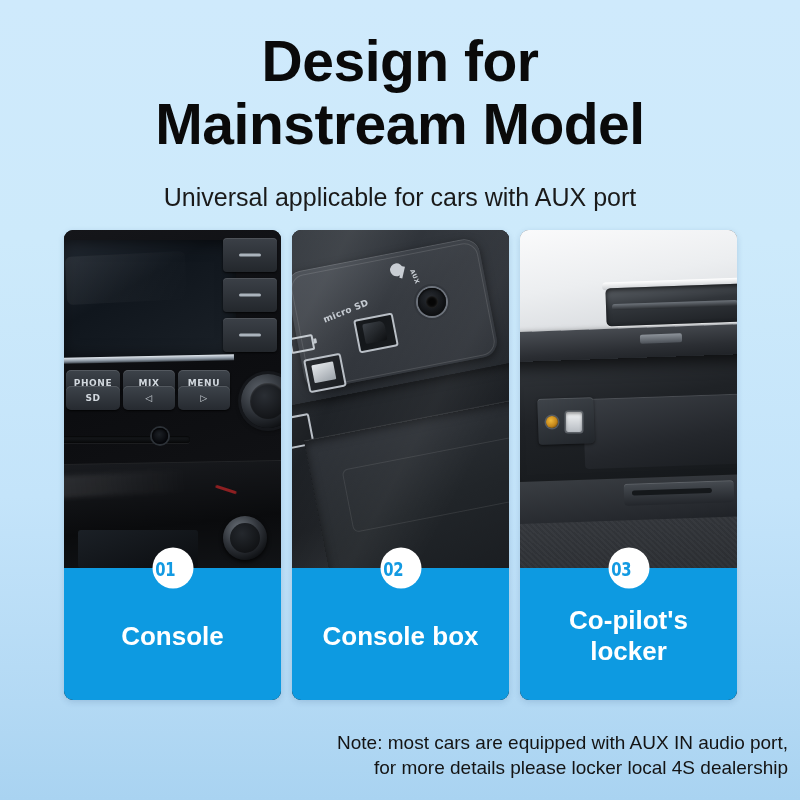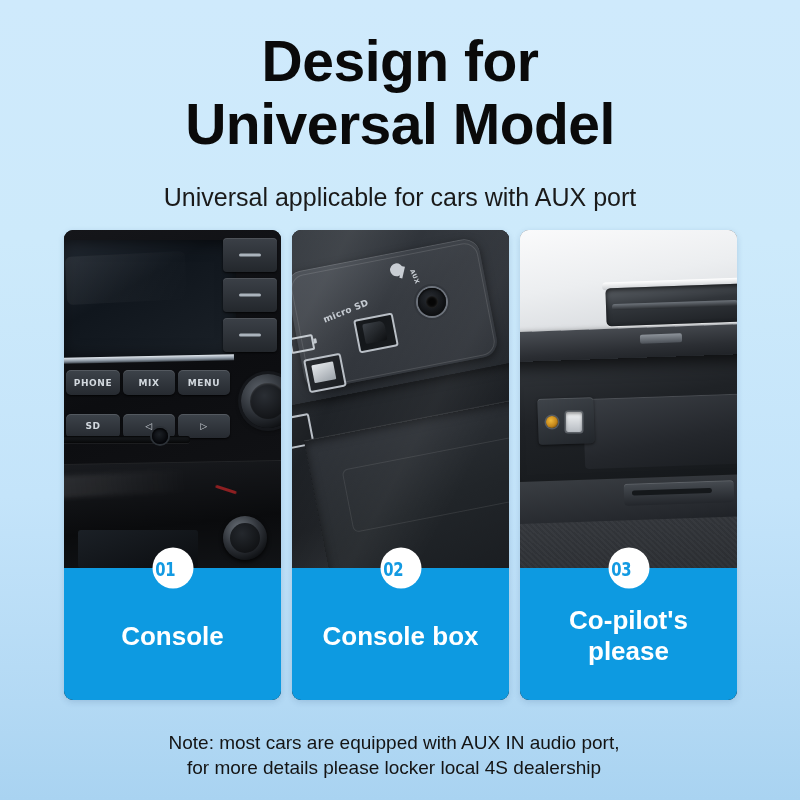--- a/index.html
+++ b/index.html
@@ -138,21 +138,21 @@
     transform: scaleX(0.78);
     font-family: "DejaVu Sans", sans-serif;
   }
 
   
   .note {
     position: absolute;
     left: 0;
     right: 12px;
     top: 730px;
-    text-align: center;
+    text-align: right;
     color: #141414;
     font-size: 19px;
     line-height: 25px;
   }
   .note .n-line { display: block; }
 
   
   .p1 { background: linear-gradient(160deg,#15161a 0%, #0c0d10 45%, #141518 100%); }
   .p1 .hu-screen {
     position: absolute; left: -6px; top: 10px; width: 178px; height: 120px;
@@ -199,21 +199,21 @@
     border-radius: 5px;
     box-shadow: 0 1px 2px rgba(0,0,0,0.8), inset 0 1px 0 rgba(255,255,255,0.12);
     color: #d2d8de;
     font-size: 9px;
     font-weight: bold;
     letter-spacing: 0.6px;
     display: flex; align-items: center; justify-content: center;
     font-family: "DejaVu Sans", sans-serif;
   }
   .p1 .hu-btn.r1 { top: 0; height: 25px; }
-  .p1 .hu-btn.r2 { top: 44px; height: 24px; }
+  .p1 .hu-btn.r2 { top: 16px; height: 24px; }
   .p1 .hu-btn.c1 { left: 6px;  width: 54px; }
   .p1 .hu-btn.c2 { left: 63px; width: 52px; }
   .p1 .hu-btn.c3 { left: 118px;width: 52px; }
   .p1 .hu-knob {
     position: absolute; right: -14px; top: 144px; width: 54px; height: 54px;
     border-radius: 50%;
     background: radial-gradient(circle at 36% 32%, #5e646c 0%, #2b2f35 48%, #0e1013 78%);
     box-shadow: 0 0 0 3px #15171b, 0 2px 5px rgba(0,0,0,0.85);
   }
   .p1 .hu-knob::after {
@@ -475,21 +475,21 @@
     transform: rotate(-2deg);
   }
 </style>
 </head>
 <body>
 
 <div class="poster">
 
   <div class="headline">
     <span class="h-line">Design for</span>
-    <span class="h-line">Universal Model</span>
+    <span class="h-line">Mainstream Model</span>
   </div>
 
   <div class="subhead">Universal applicable for cars with AUX port</div>
 
   <div class="cards">
 
     <div class="card">
       <div class="photo p1">
         <div class="hu-screen">
           <div class="hu-screen-gloss"></div>
@@ -581,21 +581,21 @@
         <div class="cp-handle"></div>
         <div class="cp-bottomtex"></div>
       </div>
 
       <div class="badge">
         <span class="badge-num">03</span>
       </div>
 
       <div class="band">
         <span class="band-label">Co-pilot's
-please</span>
+locker</span>
       </div>
     </div>
 
   </div>
 
   <div class="note">
     <span class="n-line">Note: most cars are equipped with AUX IN audio port,</span>
     <span class="n-line">for more details please locker local 4S dealership</span>
   </div>
 

